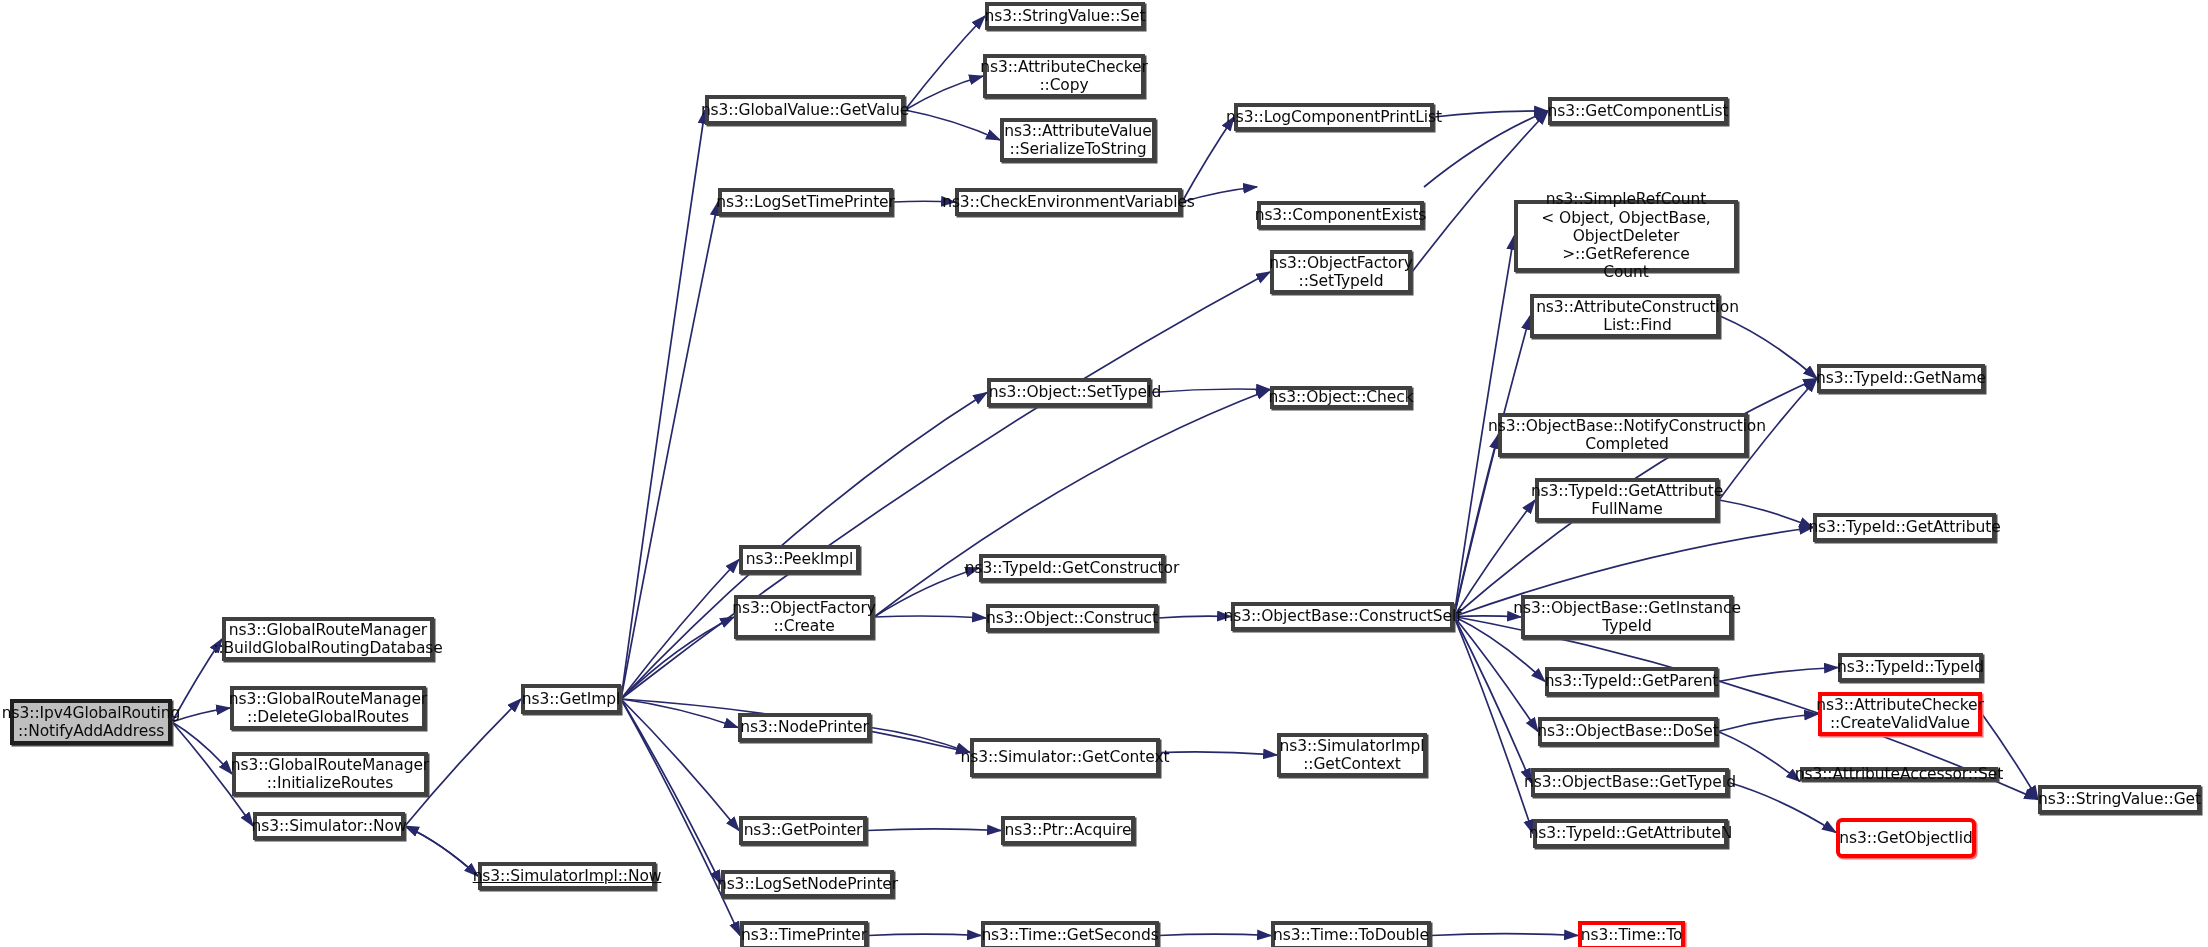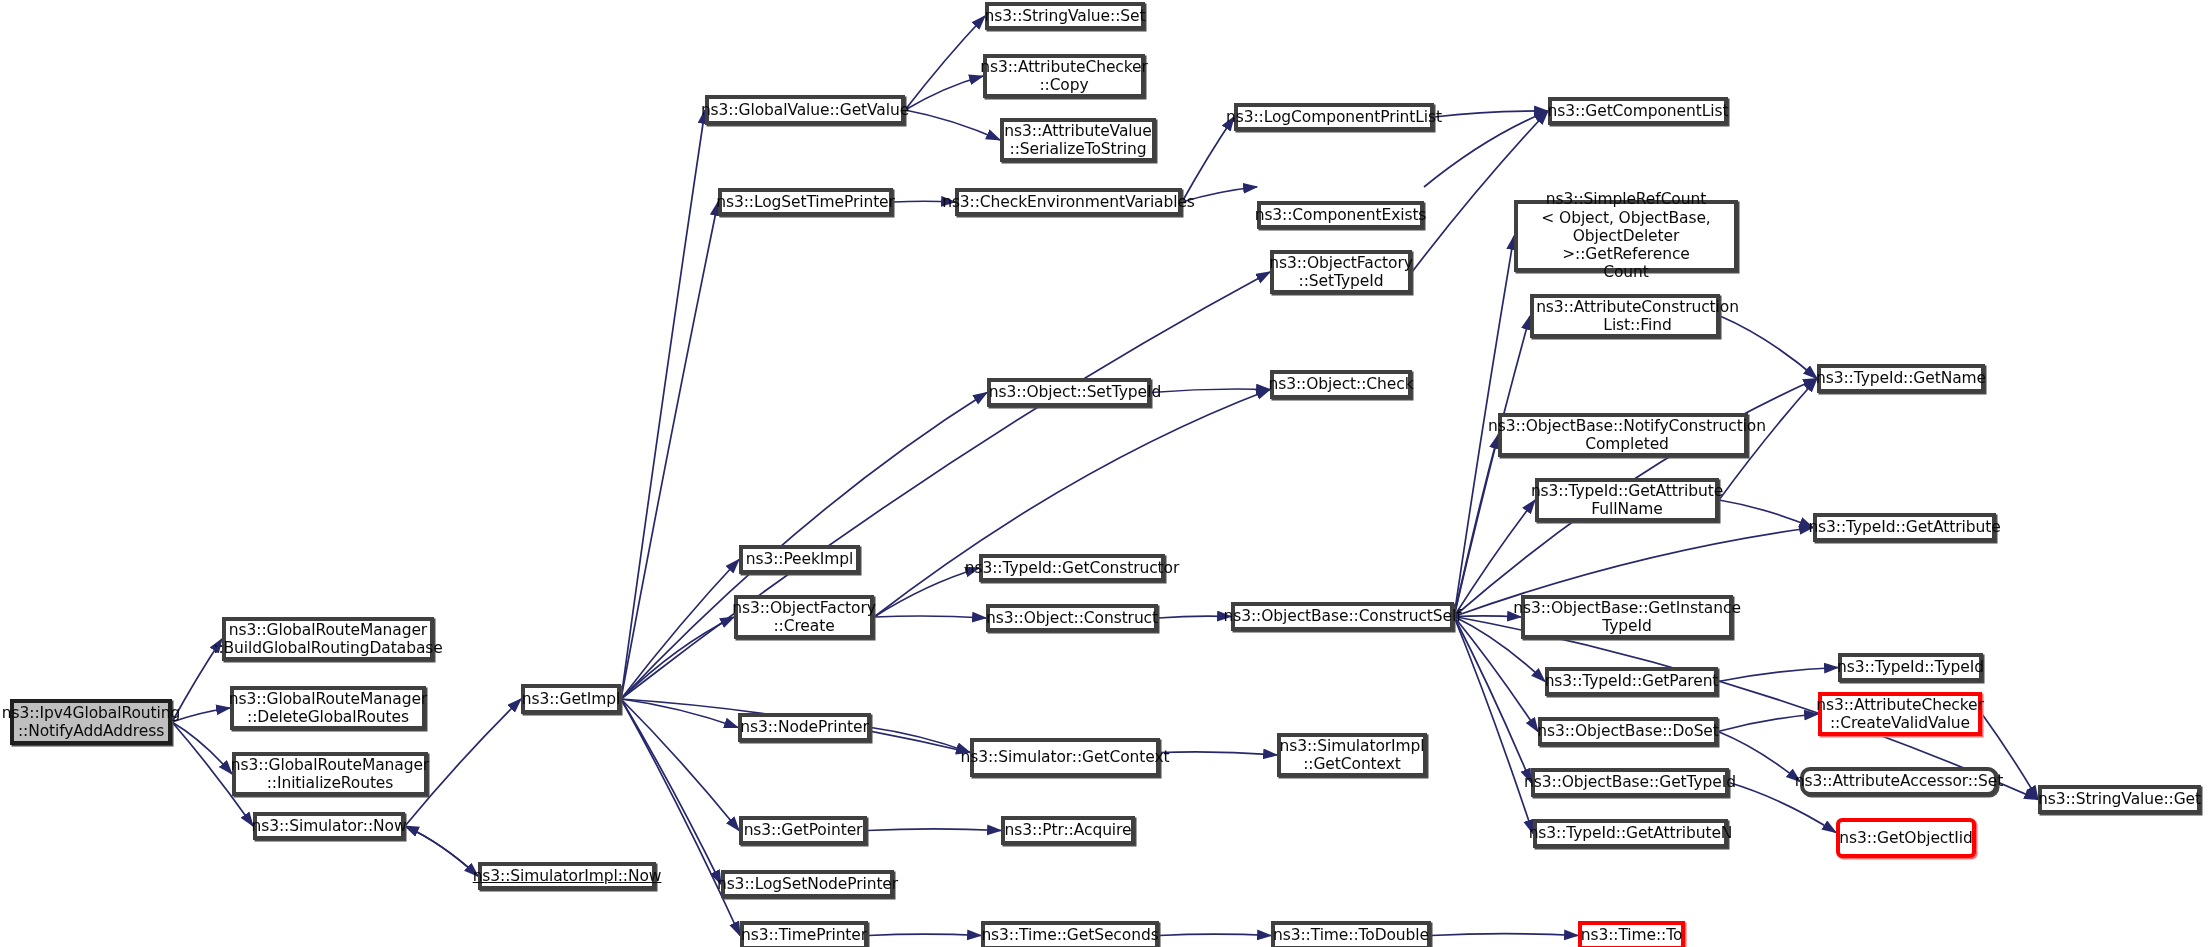--- a/index.html
+++ b/index.html
@@ -134,21 +134,21 @@
       <div class="node" style="left: 979px; top: 554px; width: 186px; height: 28px;">ns3::TypeId::GetConstructor</div>
       <div class="node" style="left: 986px; top: 604px; width: 172px; height: 28px;">ns3::Object::Construct</div>
       <div class="node" style="left: 987px; top: 378px; width: 164px; height: 29px; padding-left: 16px;">ns3::Object::SetTypeId</div>
       <div class="node" style="left: 970px; top: 738px; width: 190px; height: 39px;">ns3::Simulator::GetContext</div>
       <div class="node" style="left: 1001px; top: 816px; width: 134px; height: 29px;">ns3::Ptr::Acquire</div>
       <div class="node" style="left: 981px; top: 921px; width: 178px; height: 29px;">ns3::Time::GetSeconds</div>
       <div class="node" style="left: 1234px; top: 103px; width: 200px; height: 28px;">ns3::LogComponentPrintList</div>
       <div class="node" style="left: 1257px; top: 173px; width: 167px; height: 28px; margin-top: 28px;">ns3::ComponentExists</div>
       <div class="node" style="left: 1270px; top: 250px; width: 142px; height: 44px;">ns3::ObjectFactory
 ::SetTypeId</div>
-      <div class="node" style="left: 1270px; top: 370px; width: 142px; height: 29px;">ns3::Object::Check</div>
+      <div class="node" style="left: 1270px; top: 386px; width: 142px; height: 23px;">ns3::Object::Check</div>
       <div class="node" style="left: 1231px; top: 602px; width: 223px; height: 29px;">ns3::ObjectBase::ConstructSelf</div>
       <div class="node" style="left: 1277px; top: 733px; width: 150px; height: 44px;">ns3::SimulatorImpl
 ::GetContext</div>
       <div class="node" style="left: 1271px; top: 921px; width: 160px; height: 29px;">ns3::Time::ToDouble</div>
       <div class="node" style="left: 1548px; top: 97px; width: 180px; height: 28px;">ns3::GetComponentList</div>
       <div class="node" style="left: 1514px; top: 200px; width: 224px; height: 72px;">ns3::SimpleRefCount
 &lt; Object, ObjectBase,
  ObjectDeleter &gt;::GetReference
 Count</div>
       <div class="node" style="left: 1530px; top: 294px; width: 190px; height: 44px; padding-left: 29px;">ns3::AttributeConstruction
@@ -161,18 +161,18 @@
 TypeId</div>
       <div class="node" style="left: 1545px; top: 667px; width: 173px; height: 29px;">ns3::TypeId::GetParent</div>
       <div class="node" style="left: 1538px; top: 717px; width: 180px; height: 29px;">ns3::ObjectBase::DoSet</div>
       <div class="node" style="left: 1531px; top: 768px; width: 198px; height: 29px;">ns3::ObjectBase::GetTypeId</div>
       <div class="node" style="left: 1533px; top: 819px; width: 195px; height: 29px;">ns3::TypeId::GetAttributeN</div>
       <div class="node" style="left: 1817px; top: 364px; width: 168px; height: 29px;">ns3::TypeId::GetName</div>
       <div class="node" style="left: 1813px; top: 513px; width: 183px; height: 29px;">ns3::TypeId::GetAttribute</div>
       <div class="node" style="left: 1838px; top: 653px; width: 145px; height: 29px;">ns3::TypeId::TypeId</div>
       <div class="node red" style="left: 1818px; top: 692px; width: 164px; height: 44px;">ns3::AttributeChecker
 ::CreateValidValue</div>
-      <div class="node" style="left: 1800px; top: 767px; width: 198px; height: 29px; border-radius: 10px;">ns3::AttributeAccessor::Set</div>
+      <div class="node" style="left: 1800px; top: 767px; width: 198px; height: 14px;">ns3::AttributeAccessor::Set</div>
       <div class="node red" style="left: 1836px; top: 818px; width: 140px; height: 40px; border-radius: 6px;">ns3::GetObjectIid</div>
       <div class="node red" style="left: 1578px; top: 921px; width: 107px; height: 29px;">ns3::Time::To</div>
       <div class="node" style="left: 2038px; top: 785px; width: 163px; height: 29px;">ns3::StringValue::Get</div>
     </div>
 </div>
 
 </body></html>

